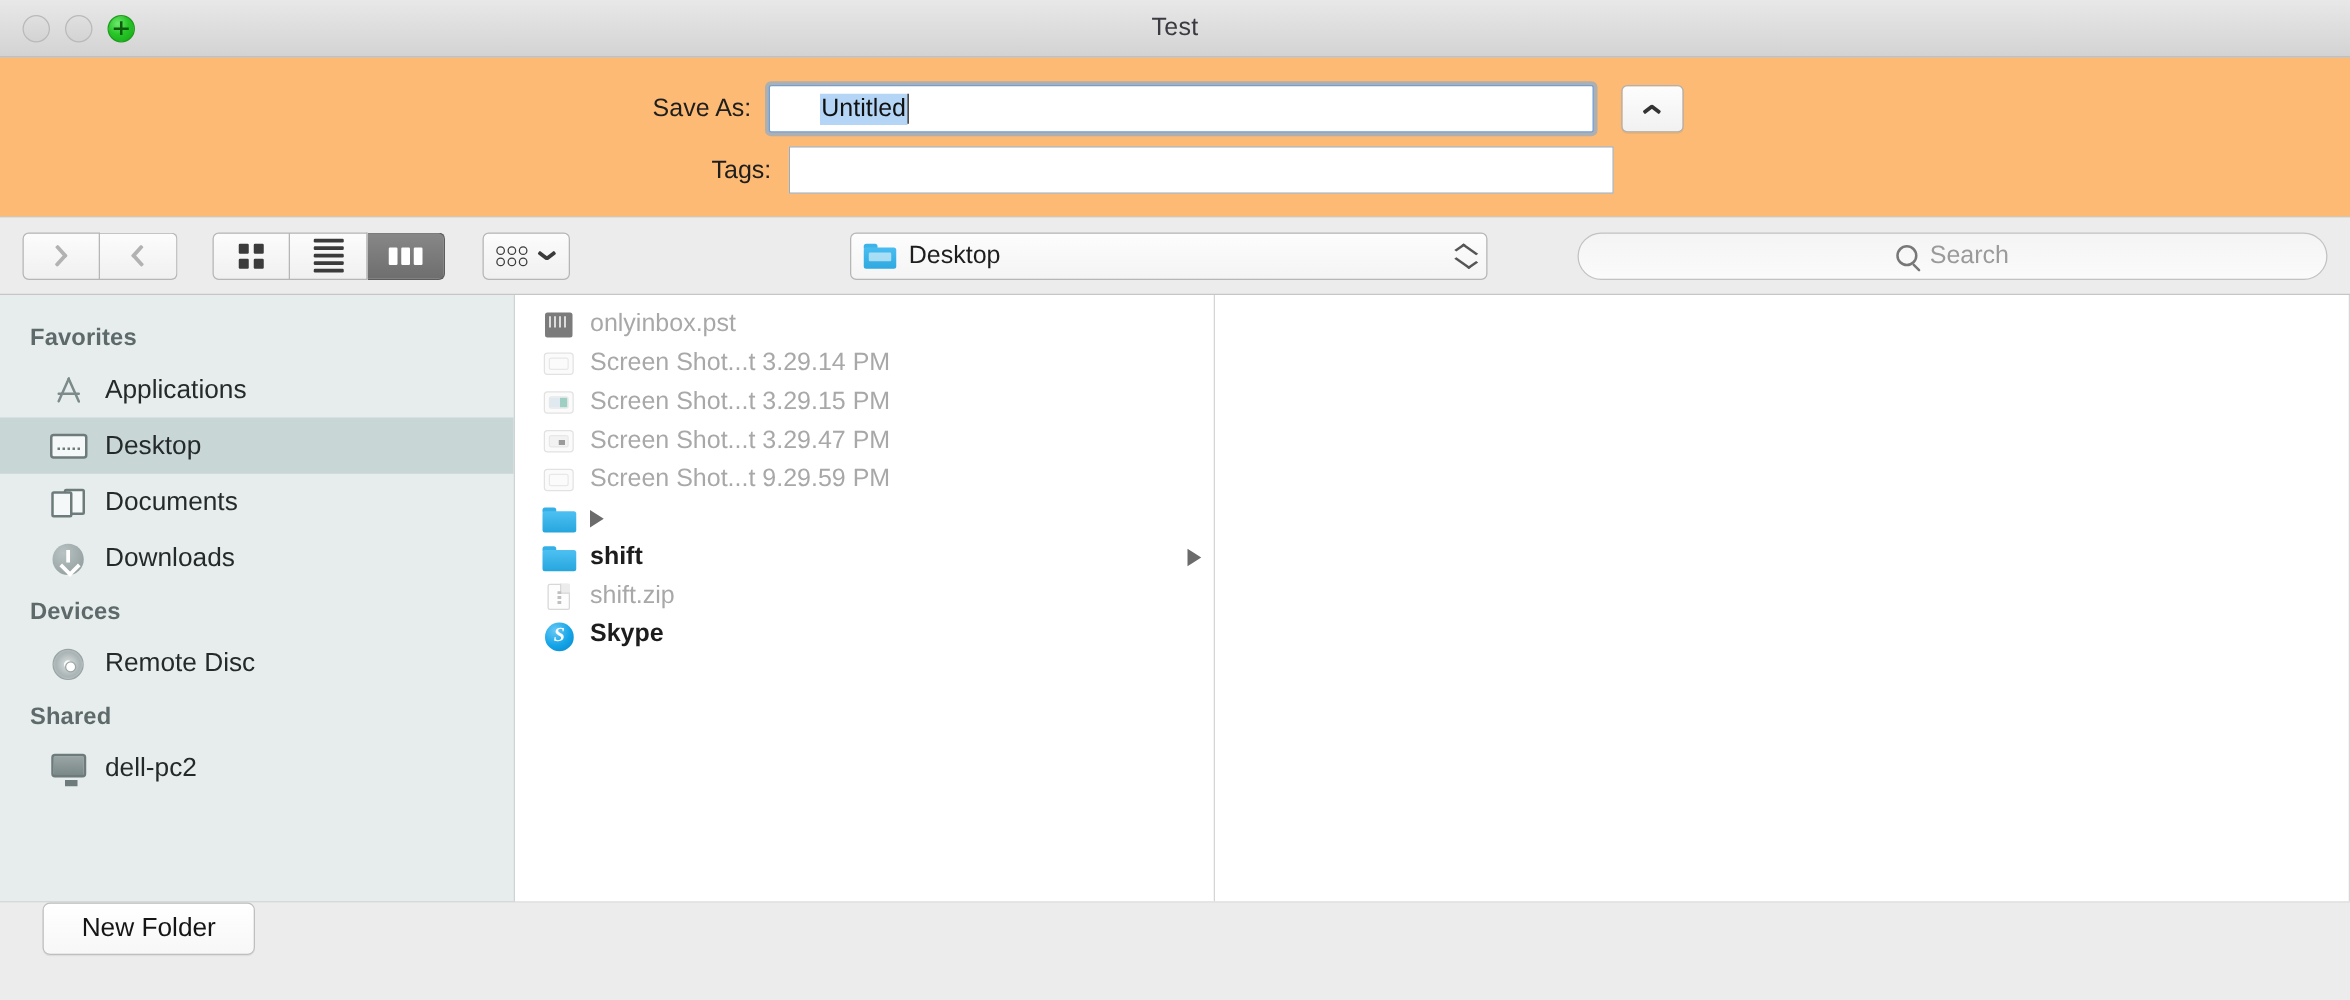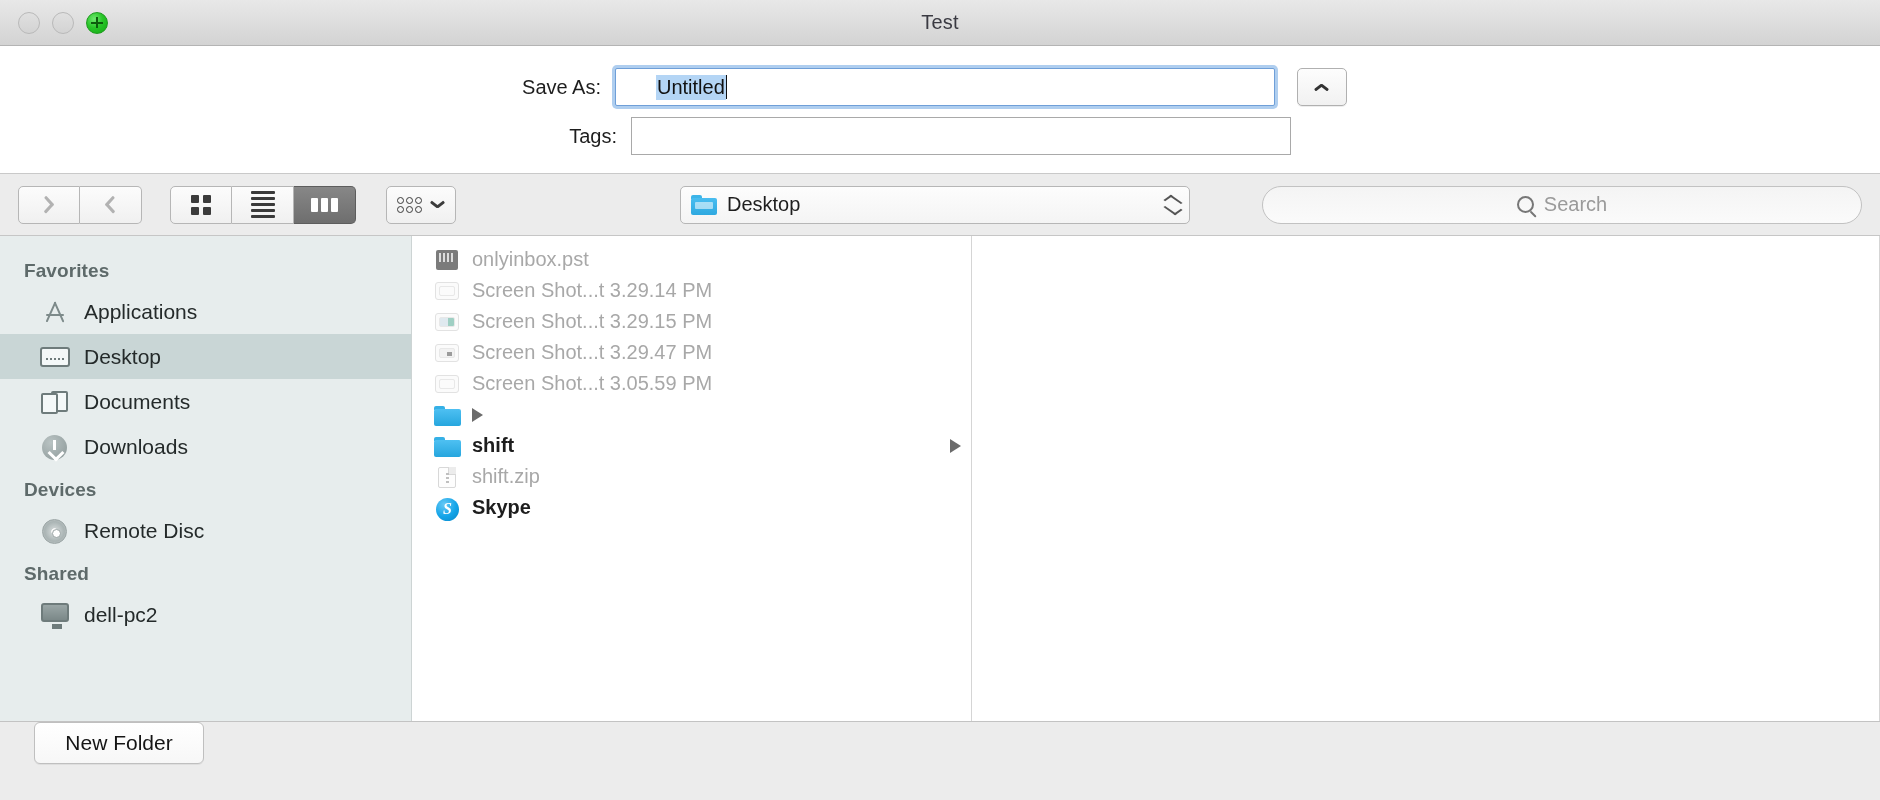--- a/index.html
+++ b/index.html
@@ -49,21 +49,21 @@
   .light.green::after  { left: 8.7px; top: 4.5px; width: 2.5px; height: 11px; }
   .window-title {
     position: absolute; left: 0; right: 0; text-align: center;
     font-size: 20px; color: #3a3a42; font-weight: 400;
     letter-spacing: .2px;
     pointer-events: none;
   }
 
   
   .form-area {
-    background: #ffffff;
+    background: #fdba74;
     padding: 22px 0 18px 0;
     border-bottom: 1px solid #c9c9c9;
   }
   .form-row {
     display: flex; align-items: center;
     margin-bottom: 11px;
   }
   .form-row:last-child { margin-bottom: 0; margin-left: 16px; }
   .form-label {
     width: 615px; text-align: right; padding-right: 14px;
@@ -615,21 +615,21 @@
             </span>
           <span class="file-name">Screen Shot...t 3.29.47 PM</span>
         </div>
 
         <div class="file-row disabled">
           <span class="f-ic">
               <span class="ic-shot">
                 <i></i>
               </span>
             </span>
-          <span class="file-name">Screen Shot...t 3.05.59 PM</span>
+          <span class="file-name">Screen Shot...t 9.29.59 PM</span>
         </div>
 
         <div class="file-row enabled">
           <span class="f-ic">
               <span class="ic-folder">
                 <span class="tab"></span>
                 <span class="bd"></span>
               </span>
             </span>
           <span class="tri"></span>

